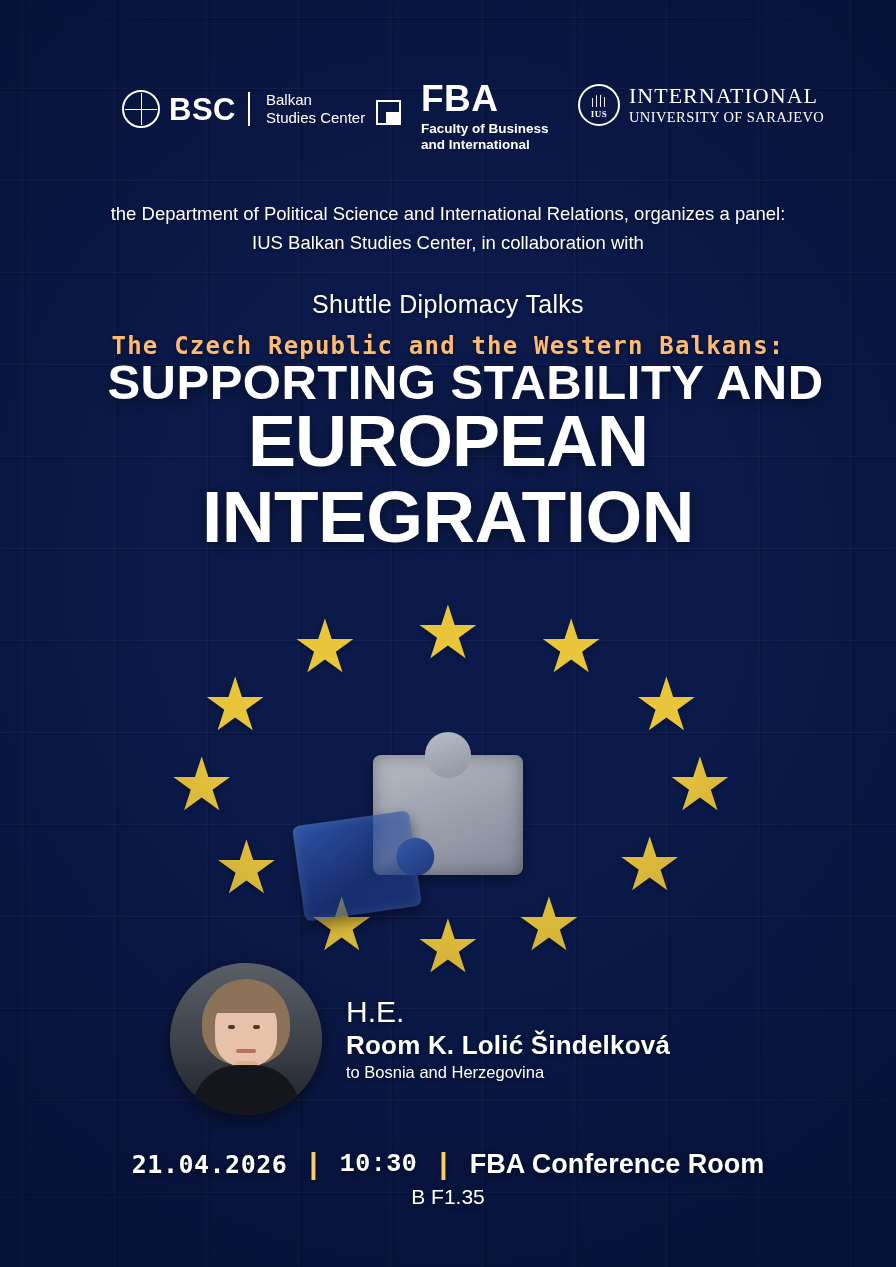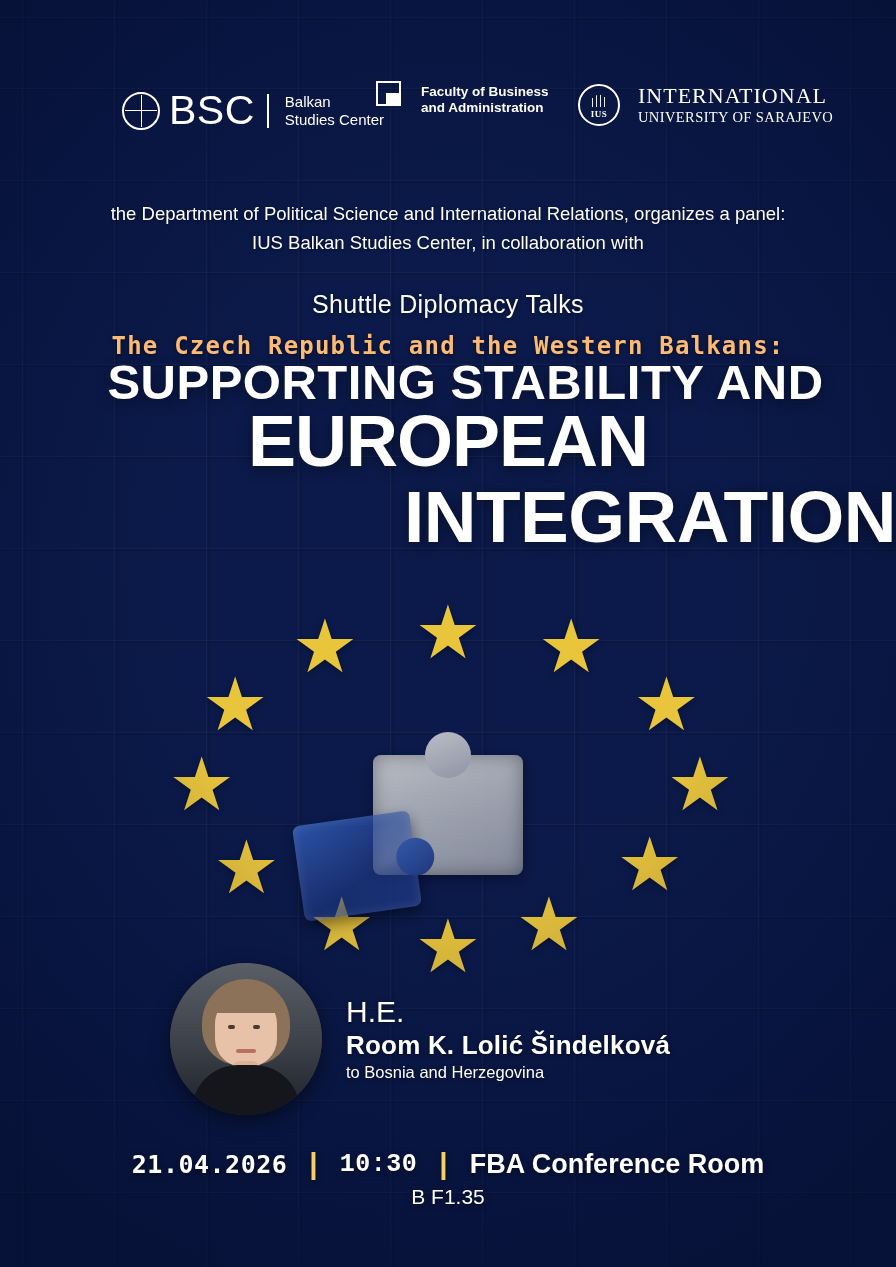--- a/index.html
+++ b/index.html
@@ -66,22 +66,22 @@
     width: 1px; margin-left: -0.5px;
     background: #fff;
   }
   .logo-bsc .bsc-globe:after {
     content: "";
     position: absolute; top: 50%; left: 1px; right: 1px;
     height: 1px; margin-top: -0.5px;
     background: #fff;
   }
   .bsc-abbr {
-    font-size: 41px;
-    font-weight: normal;
+    font-size: 31px;
+    font-weight: bold;
     letter-spacing: 0.5px;
     line-height: 1;
   }
   .bsc-bar {
     width: 2px; height: 34px; background: #fff; margin: 0 7px 0 3px;
   }
   .bsc-words {
     font-size: 15px;
     line-height: 1.18;
     font-weight: 400;
@@ -120,21 +120,21 @@
   }
   .ius-seal .rays {
     position: absolute; top: 7px; left: 50%; transform: translateX(-50%);
     width: 22px; height: 14px;
     background:
       repeating-linear-gradient(90deg, #fff 0 1px, transparent 1px 4px);
     -webkit-mask-image: radial-gradient(ellipse at 50% 100%, #000 60%, transparent 61%);
     mask-image: radial-gradient(ellipse at 50% 100%, #000 60%, transparent 61%);
     opacity: .9;
   }
-  .ius-words { margin-left: 9px; line-height: 1.1; font-family: "Liberation Serif", serif; }
+  .ius-words { line-height: 1.1; font-family: "Liberation Serif", serif; }
   .ius-l1 { font-size: 22px; letter-spacing: 1px; }
   .ius-l2 { font-size: 14.5px; letter-spacing: 0.4px; margin-top: 2px; }
 
   
   .intro {
     position: absolute;
     top: 200px; left: 0; width: 100%;
     text-align: center;
     font-size: 18.5px;
     line-height: 1.55;
@@ -168,21 +168,21 @@
     text-align: center;
   }
   .mt-line {
     font-weight: bold;
     color: #ffffff;
     line-height: 0.98;
     text-shadow: 0 3px 14px rgba(0,0,0,.45);
   }
   .mt-1 { font-size: 49px; letter-spacing: 0.5px; margin-left: 35px; }
   .mt-2 { font-size: 72px; letter-spacing: -1px; }
-  .mt-3 { font-size: 73px; letter-spacing: -0.5px; margin-top: 4px; text-align: right; }
+  .mt-3 { font-size: 73px; letter-spacing: -0.5px; margin-top: 4px; }
 
   
   .stars {
     position: absolute;
     left: 50%; top: 625px;
     width: 560px; height: 360px;
     margin-left: -280px;
     pointer-events: none;
   }
   .star {
@@ -366,22 +366,23 @@
         <div>Studies Center</div>
       </div>
     </div>
 
     <div class="logo logo-fba">
       <div class="fba-mark">
         <div class="sq sq1"></div>
         <div class="sq sq2"></div>
       </div>
       <div class="fba-text">
+        <div class="fba-top">FBA</div>
         <div class="fba-sub">Faculty of Business</div>
-        <div class="fba-sub" style="margin-top:0">and Administration</div>
+        <div class="fba-sub" style="margin-top:0">and International</div>
       </div>
     </div>
 
     <div class="logo logo-ius">
       <div class="ius-seal">
         <div class="rays"></div>
         <span>IUS</span>
       </div>
       <div class="ius-words">
         <div class="ius-l1">INTERNATIONAL</div>

